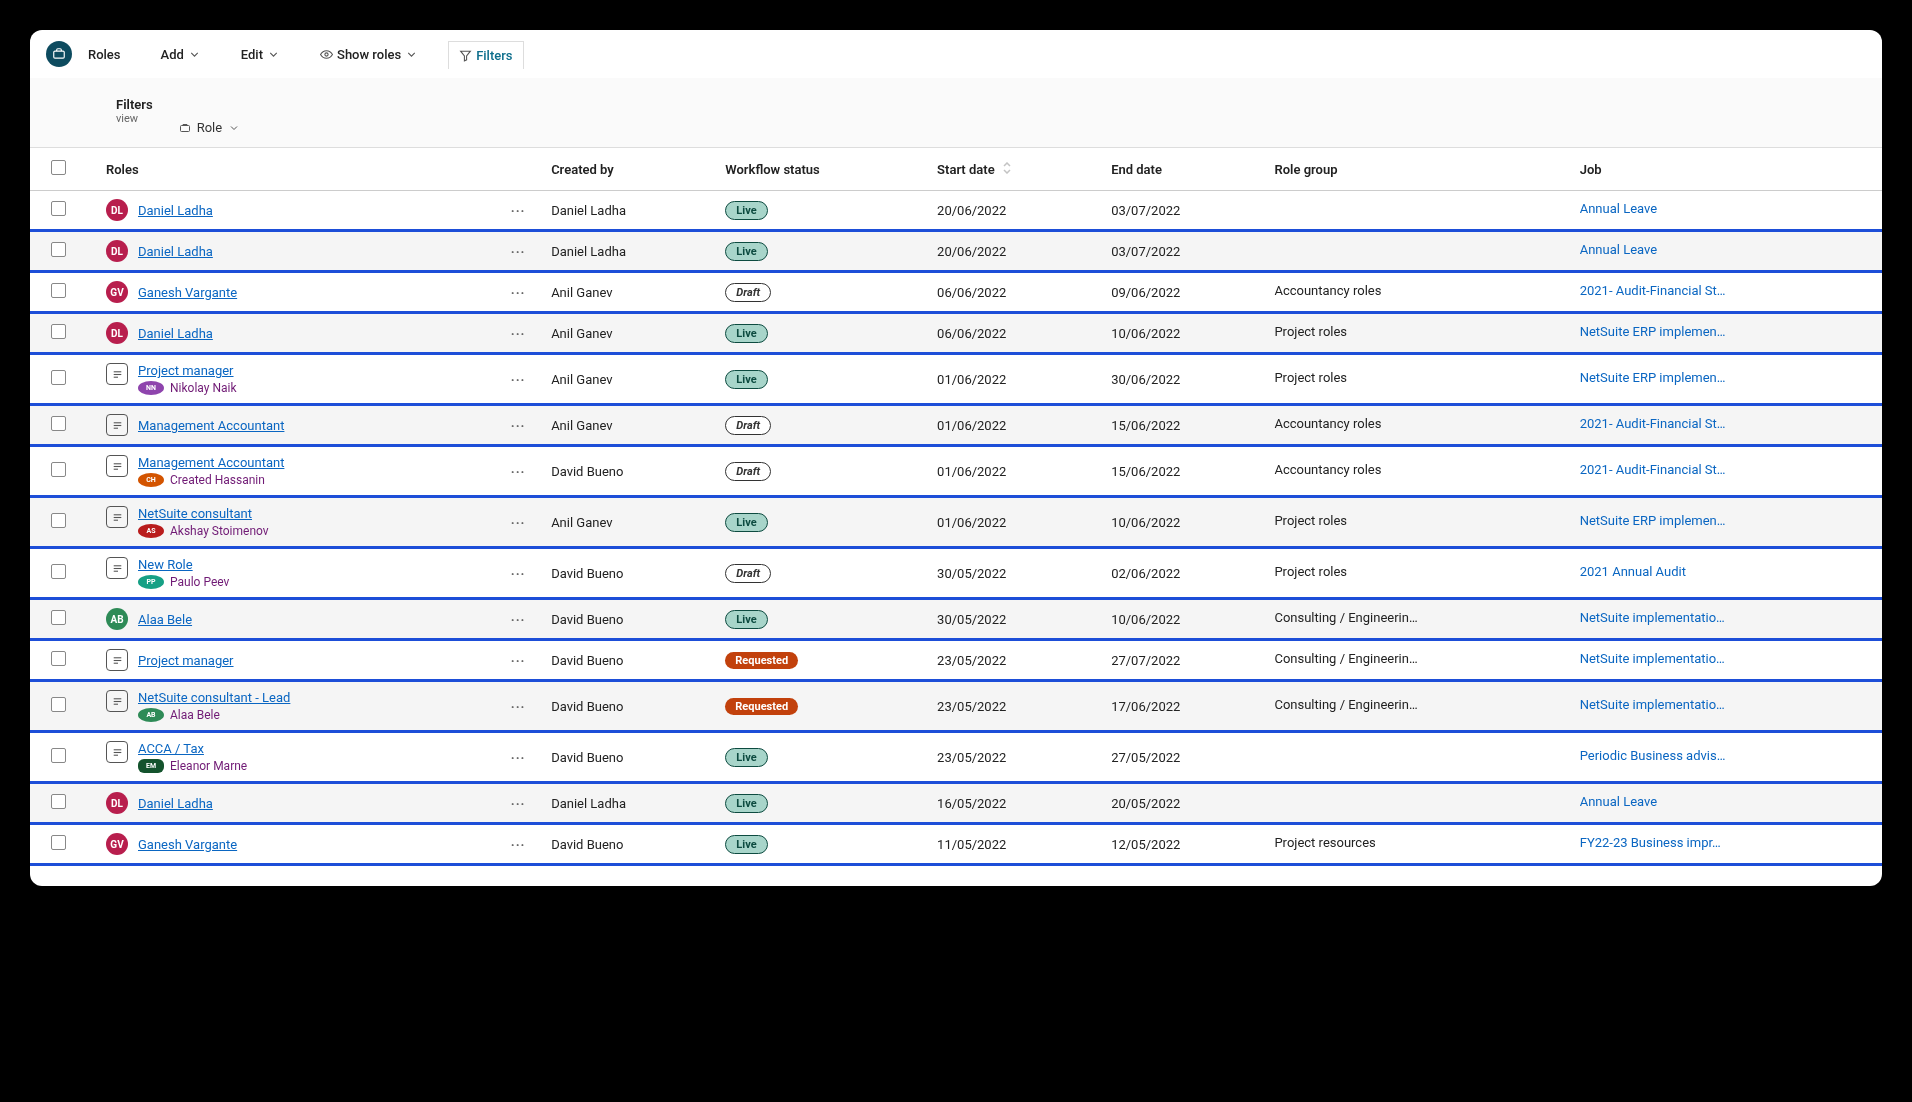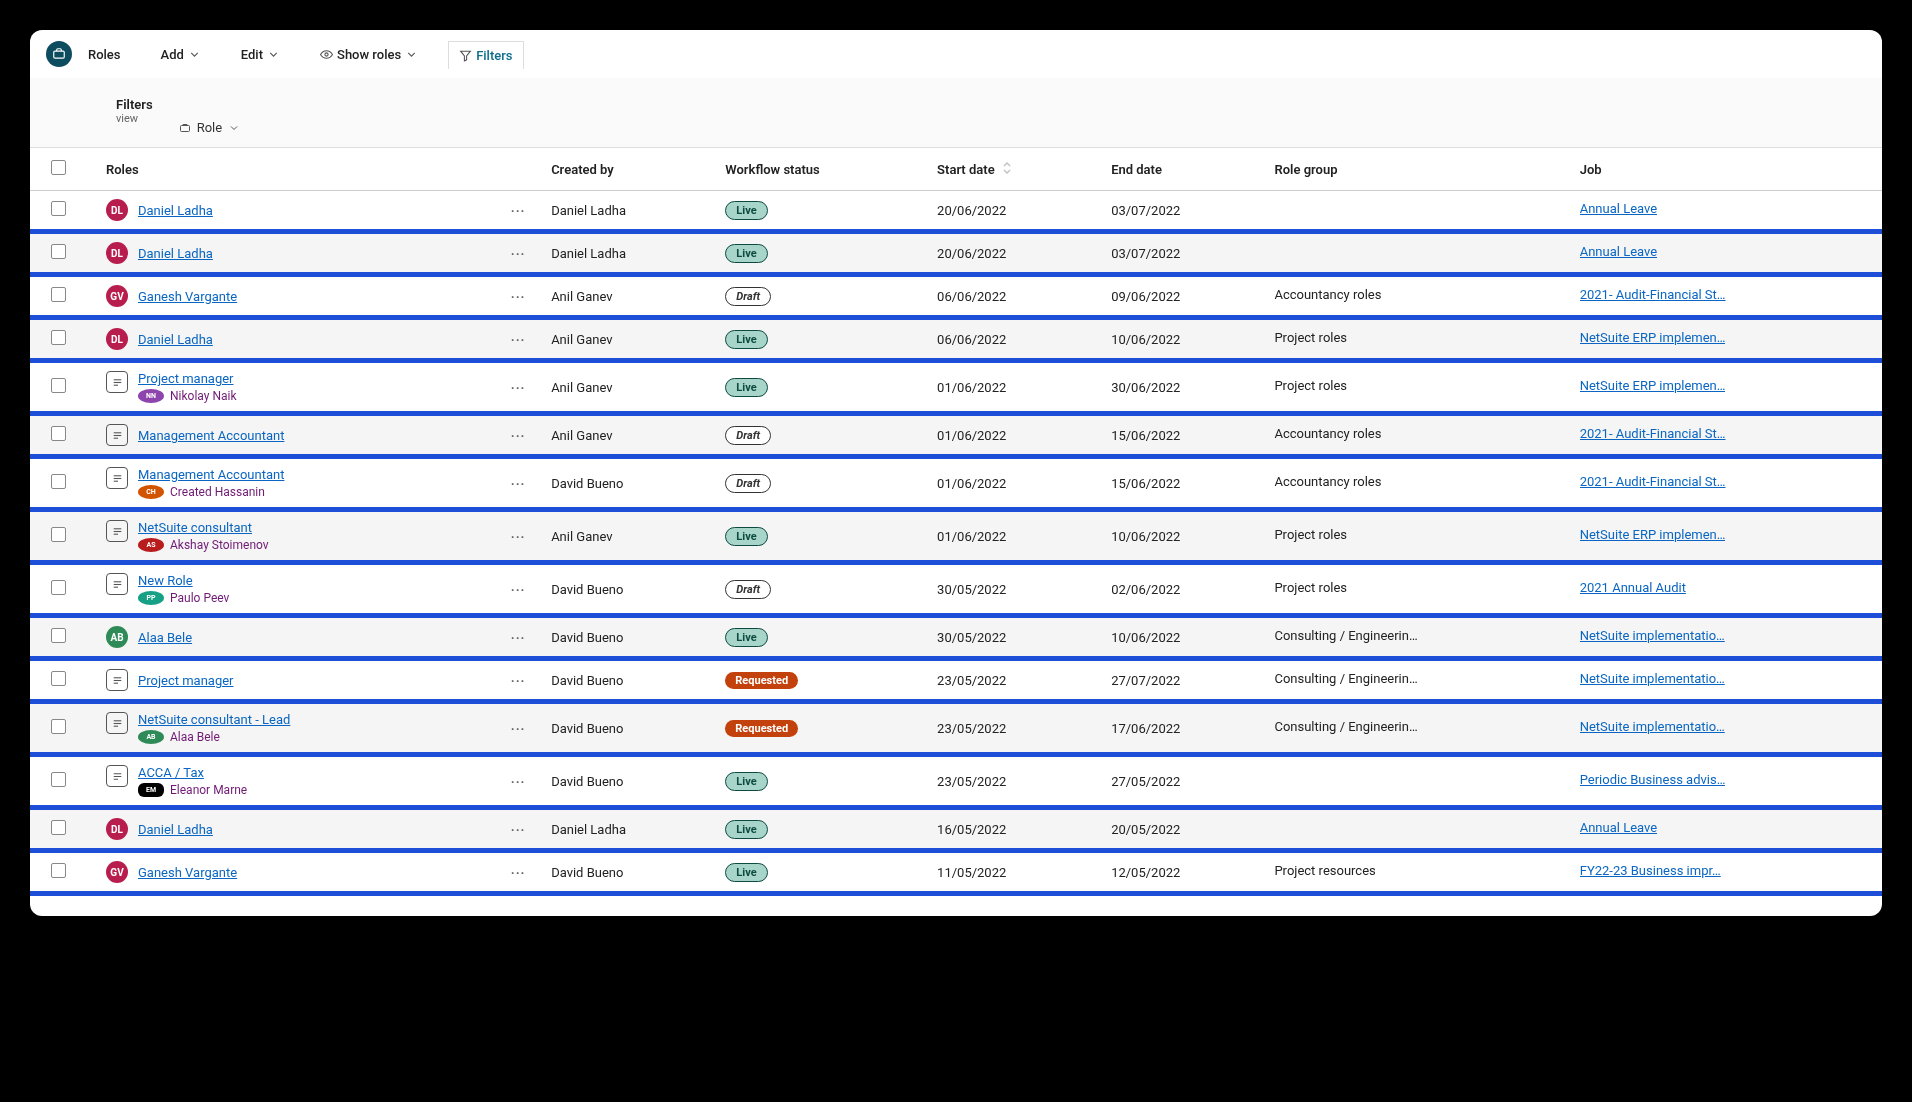--- a/index.html
+++ b/index.html
@@ -22,52 +22,52 @@
 .chip { display: flex; align-items: center; gap: 6px; padding: 4px 8px; cursor: pointer; color: #333; margin-top: 32px; }
 .chip svg { width: 12px; height: 12px; }
 
 .tablewrap { padding: 0 0 20px 0; }
 table { width: 100%; border-collapse: collapse; }
 thead tr { border-bottom: 1px solid #ccc; }
 th { text-align: left; font-weight: 600; font-size: 13px; padding: 12px 8px; color: #222; }
 th.chkcol, td.chkcol { width: 56px; text-align: center; }
 th.rolecol { padding-left: 20px; }
 .sorticon { display: inline-block; margin-left: 4px; opacity: 0.5; }
-tbody tr { border-bottom: 5px solid #1d4ed8; }
+tbody tr { border-bottom: 3px solid #1d4ed8; }
 tbody tr:nth-child(even) { background: #f5f5f5; }
 td { padding: 8px; vertical-align: middle; font-size: 13px; }
 .chk { width: 15px; height: 15px; border: 1.5px solid #888; border-radius: 2px; display: inline-block; background: #fff; cursor: pointer; }
 .rolecell { display: flex; align-items: center; gap: 10px; padding-left: 12px; }
 .rolecell.stacked { align-items: flex-start; }
 .avatar { width: 22px; height: 22px; border-radius: 50%; display: flex; align-items: center; justify-content: center; font-size: 10px; font-weight: 700; color: #fff; flex-shrink: 0; }
 .roleicon { width: 22px; height: 22px; border: 1.5px solid #555; border-radius: 4px; display: flex; align-items: center; justify-content: center; flex-shrink: 0; }
 .roleicon svg { width: 13px; height: 13px; stroke: #555; fill: none; stroke-width: 2; }
 .rolelink { color: #0a66c2; text-decoration: underline; cursor: pointer; font-size: 13px; }
 .assignee-row { display: flex; align-items: center; gap: 6px; margin-top: 3px; }
 .mini-av { width: 26px; height: 14px; border-radius: 50%; display: flex; align-items: center; justify-content: center; font-size: 7px; font-weight: 700; color: #fff; }
 .assignee-name { font-size: 12px; color: #701a75; }
 .more { color: #666; cursor: pointer; letter-spacing: 1px; font-weight: bold; }
 .morecol { width: 50px; text-align: center; }
 .badge { display: inline-block; padding: 2px 10px; border-radius: 11px; font-size: 11px; font-weight: 700; }
 .badge.live { background: #a8d5ca; color: #0d4b40; border: 1px solid #0d4b40; }
 .badge.draft { background: #fff; color: #333; border: 1.5px solid #333; font-style: italic; }
 .badge.requested { background: #c2410c; color: #fff; }
-.joblink { color: #0a66c2; text-decoration: underline; cursor: pointer; white-space: nowrap; overflow: hidden; text-overflow: ellipsis; max-width: 150px; display: inline-block; }
+.joblink { color: #0a66c2; cursor: pointer; white-space: nowrap; overflow: hidden; text-overflow: ellipsis; max-width: 150px; display: inline-block; }
 .rg { white-space: nowrap; overflow: hidden; text-overflow: ellipsis; max-width: 150px; display: inline-block; }
 
 
 .c-dl { background: #b81e4d; }
 .c-gv { background: #b81e4d; }
 .c-ab { background: #2e8b57; }
 .c-nn { background: #8e44ad; }
 .c-ch { background: #d35400; }
 .c-as { background: #b91c1c; }
 .c-pp { background: #16a085; }
 .c-am { background: #2e8b57; }
-.c-em { background: #000000; border-radius: 6px; }
+.c-em { background: #14532d; border-radius: 6px; }
 </style>
 </head>
 <body>
 
 <div class="app">
 
   <div class="toolbar">
     <div class="toolbar-icon">
       <svg viewBox="0 0 24 24" fill="none" stroke="#fff" stroke-width="2">
           <rect x="3" y="7" width="18" height="12" rx="2"></rect>

